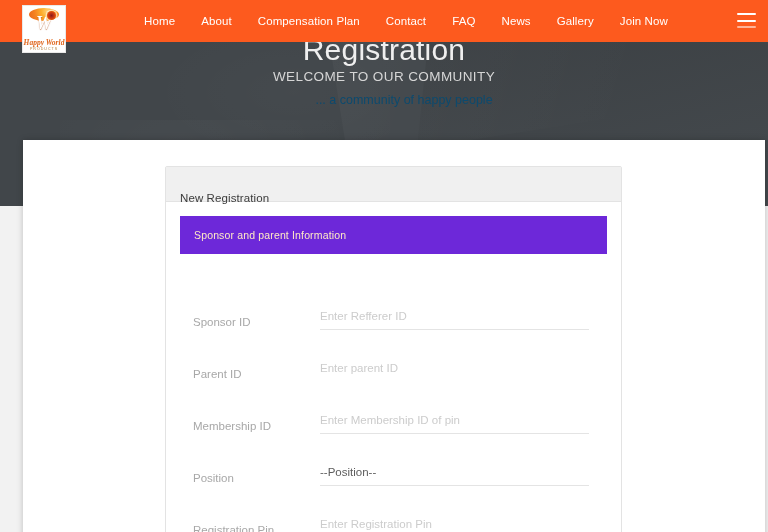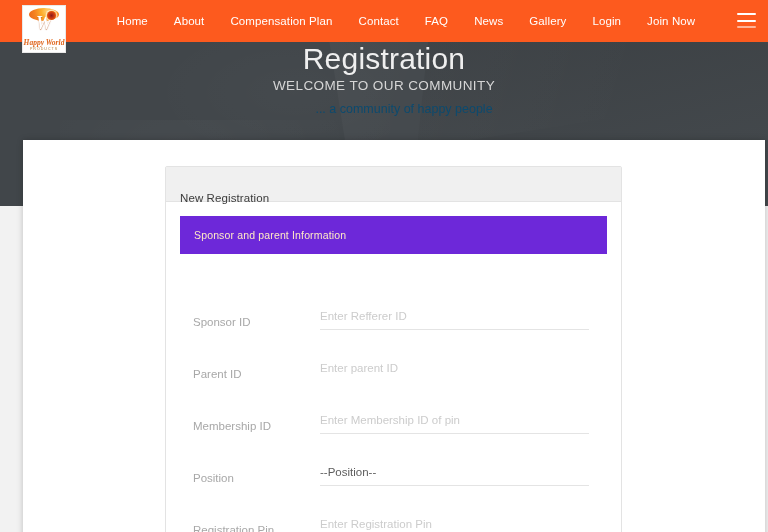--- a/index.html
+++ b/index.html
@@ -168,21 +168,21 @@
   
   .hero-text {
     position: absolute;
     left: 0; top: 0;
     width: 768px;
     z-index: 30;
     text-align: center;
     pointer-events: none;
   }
   .hero-title {
-    margin-top: 41px;
+    margin-top: 32px;
     font-size: 30px;
     font-weight: normal;
     color: #efefef;
     letter-spacing: 0.2px;
     line-height: 36px;
   }
   .hero-welcome {
     font-size: 13.5px;
     color: #d6d6d6;
     letter-spacing: 0.4px;
@@ -321,21 +321,20 @@
 
   <div class="navbar">
     <div class="nav-links">
         <div class="nav-link">Home</div>
         <div class="nav-link">About</div>
         <div class="nav-link">Compensation Plan</div>
         <div class="nav-link">Contact</div>
         <div class="nav-link">FAQ</div>
         <div class="nav-link">News</div>
         <div class="nav-link">Gallery</div>
-        <div class="nav-link">Login</div>
         <div class="nav-link">Join Now</div>
       </div>
     <div class="hamburger">
       <i></i>
       <i></i>
       <i></i>
     </div>
   </div>
 
   <div class="logo-box">

